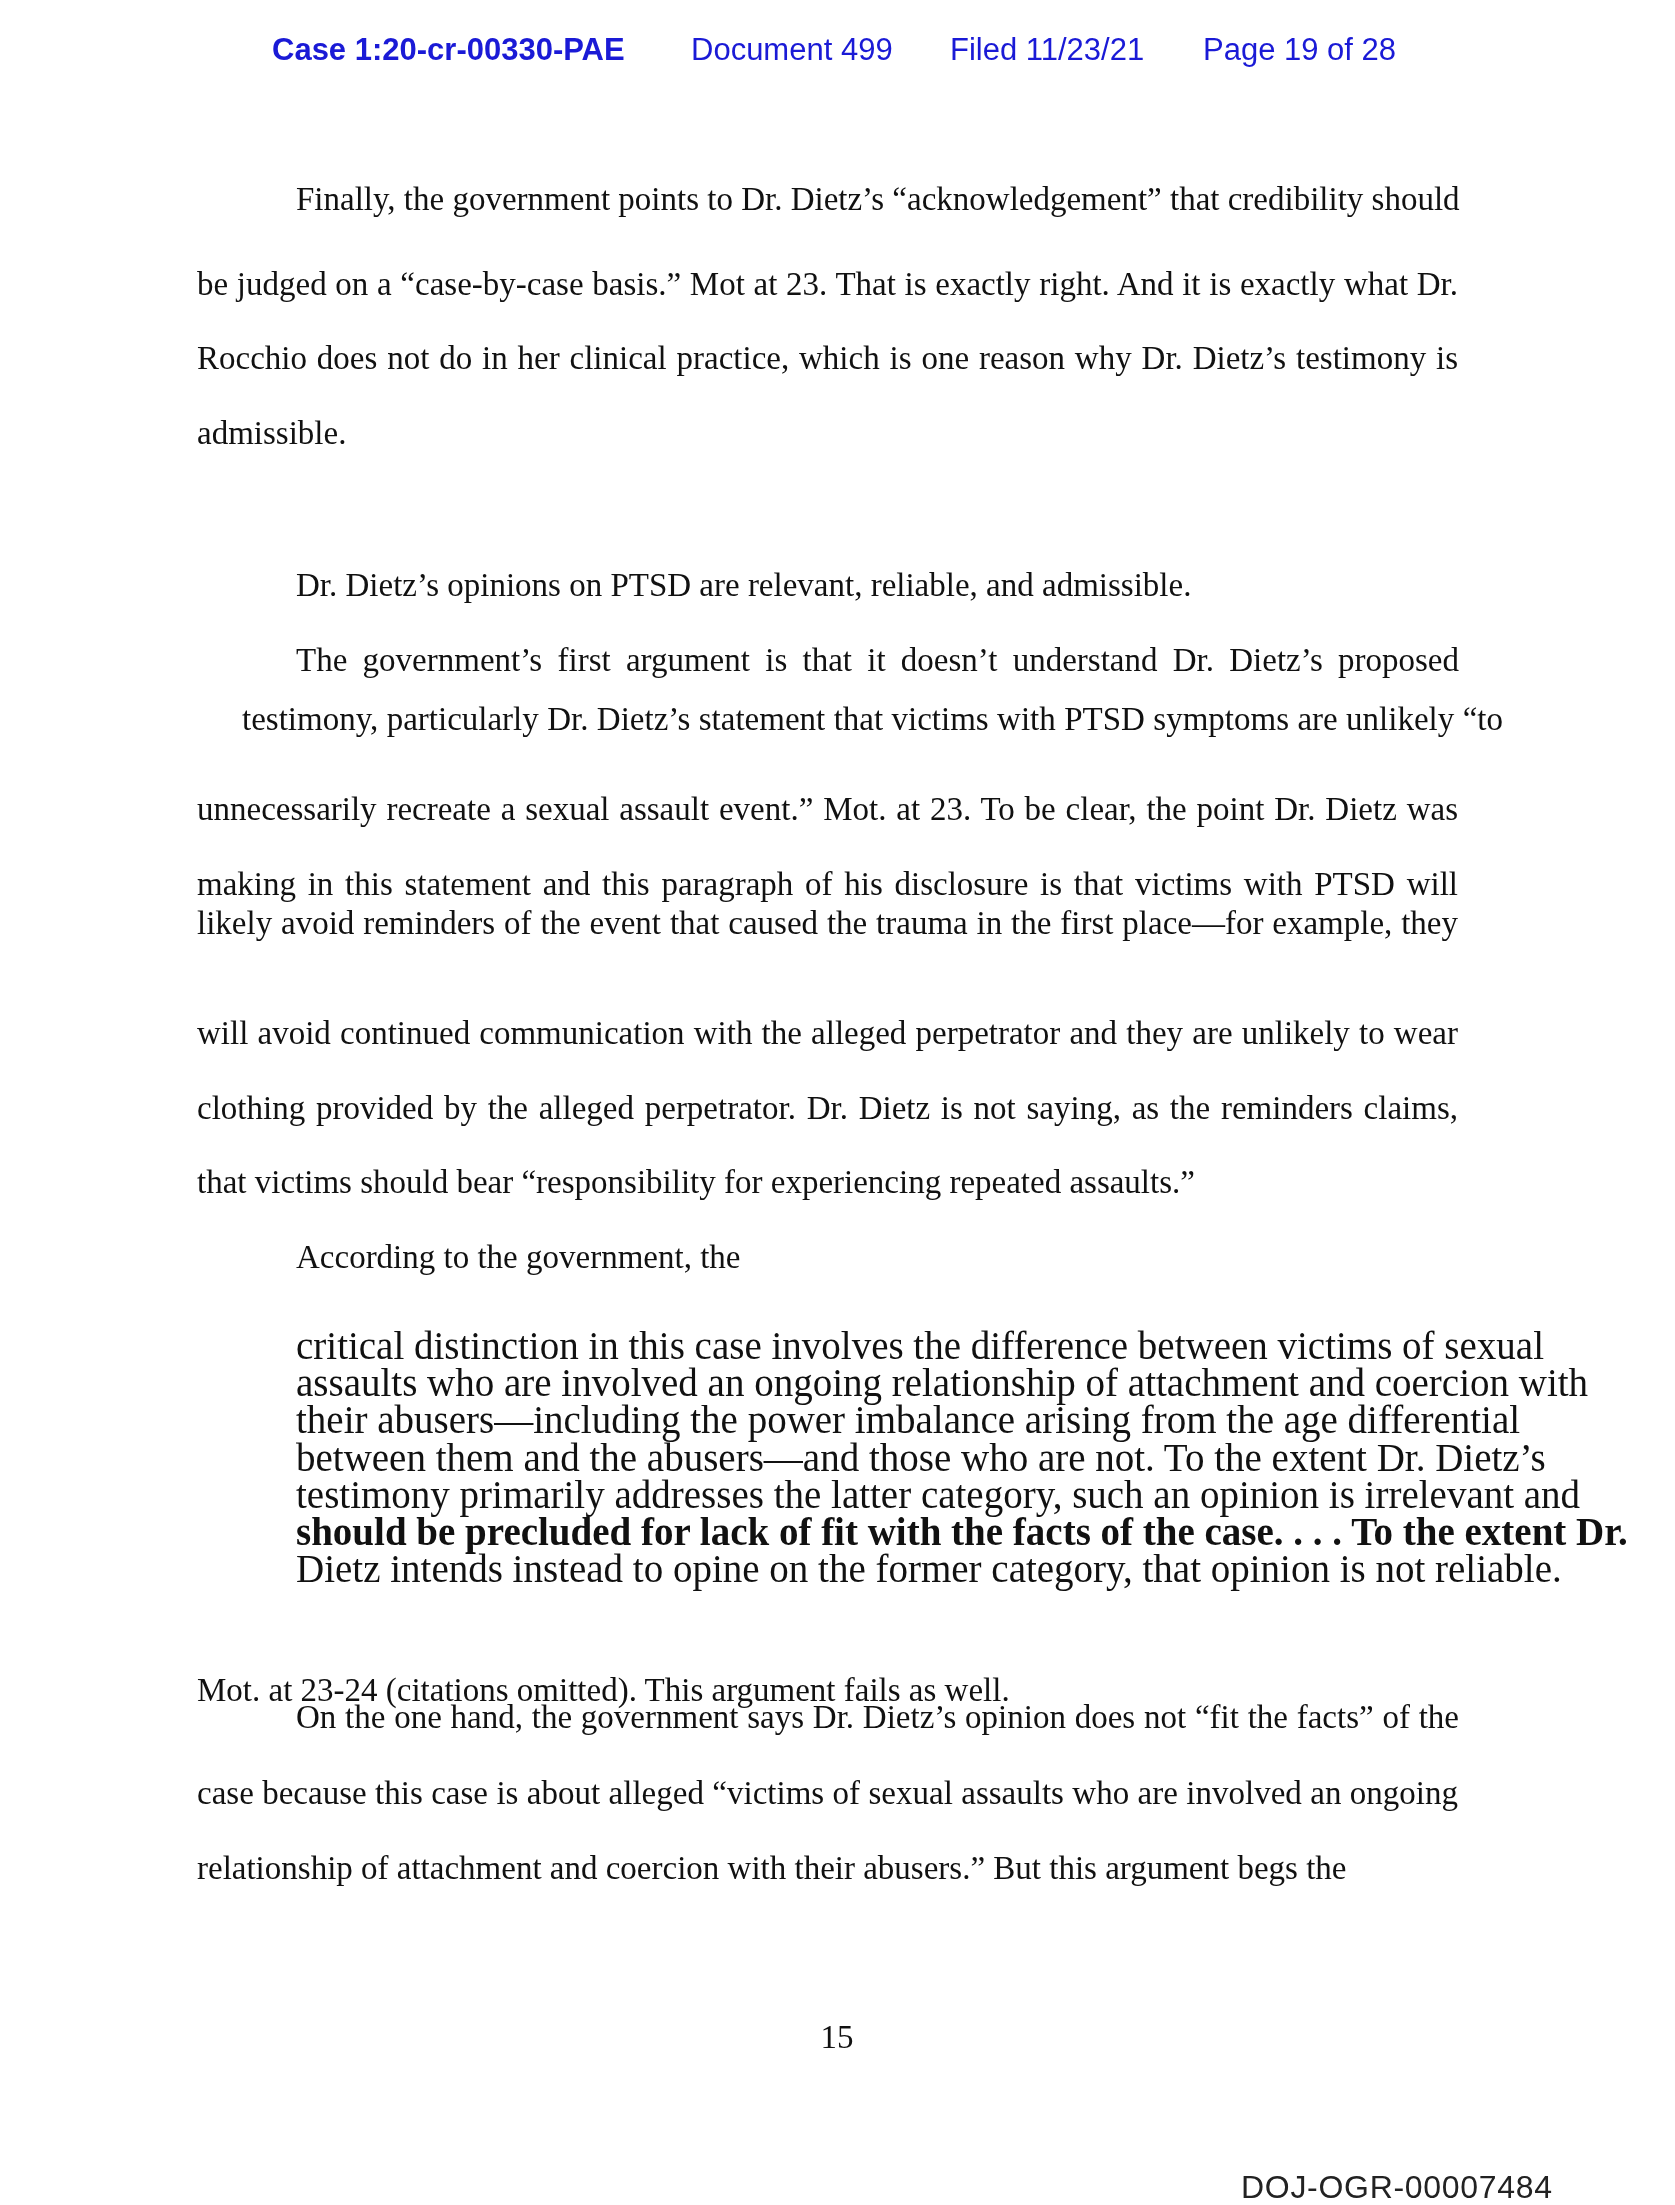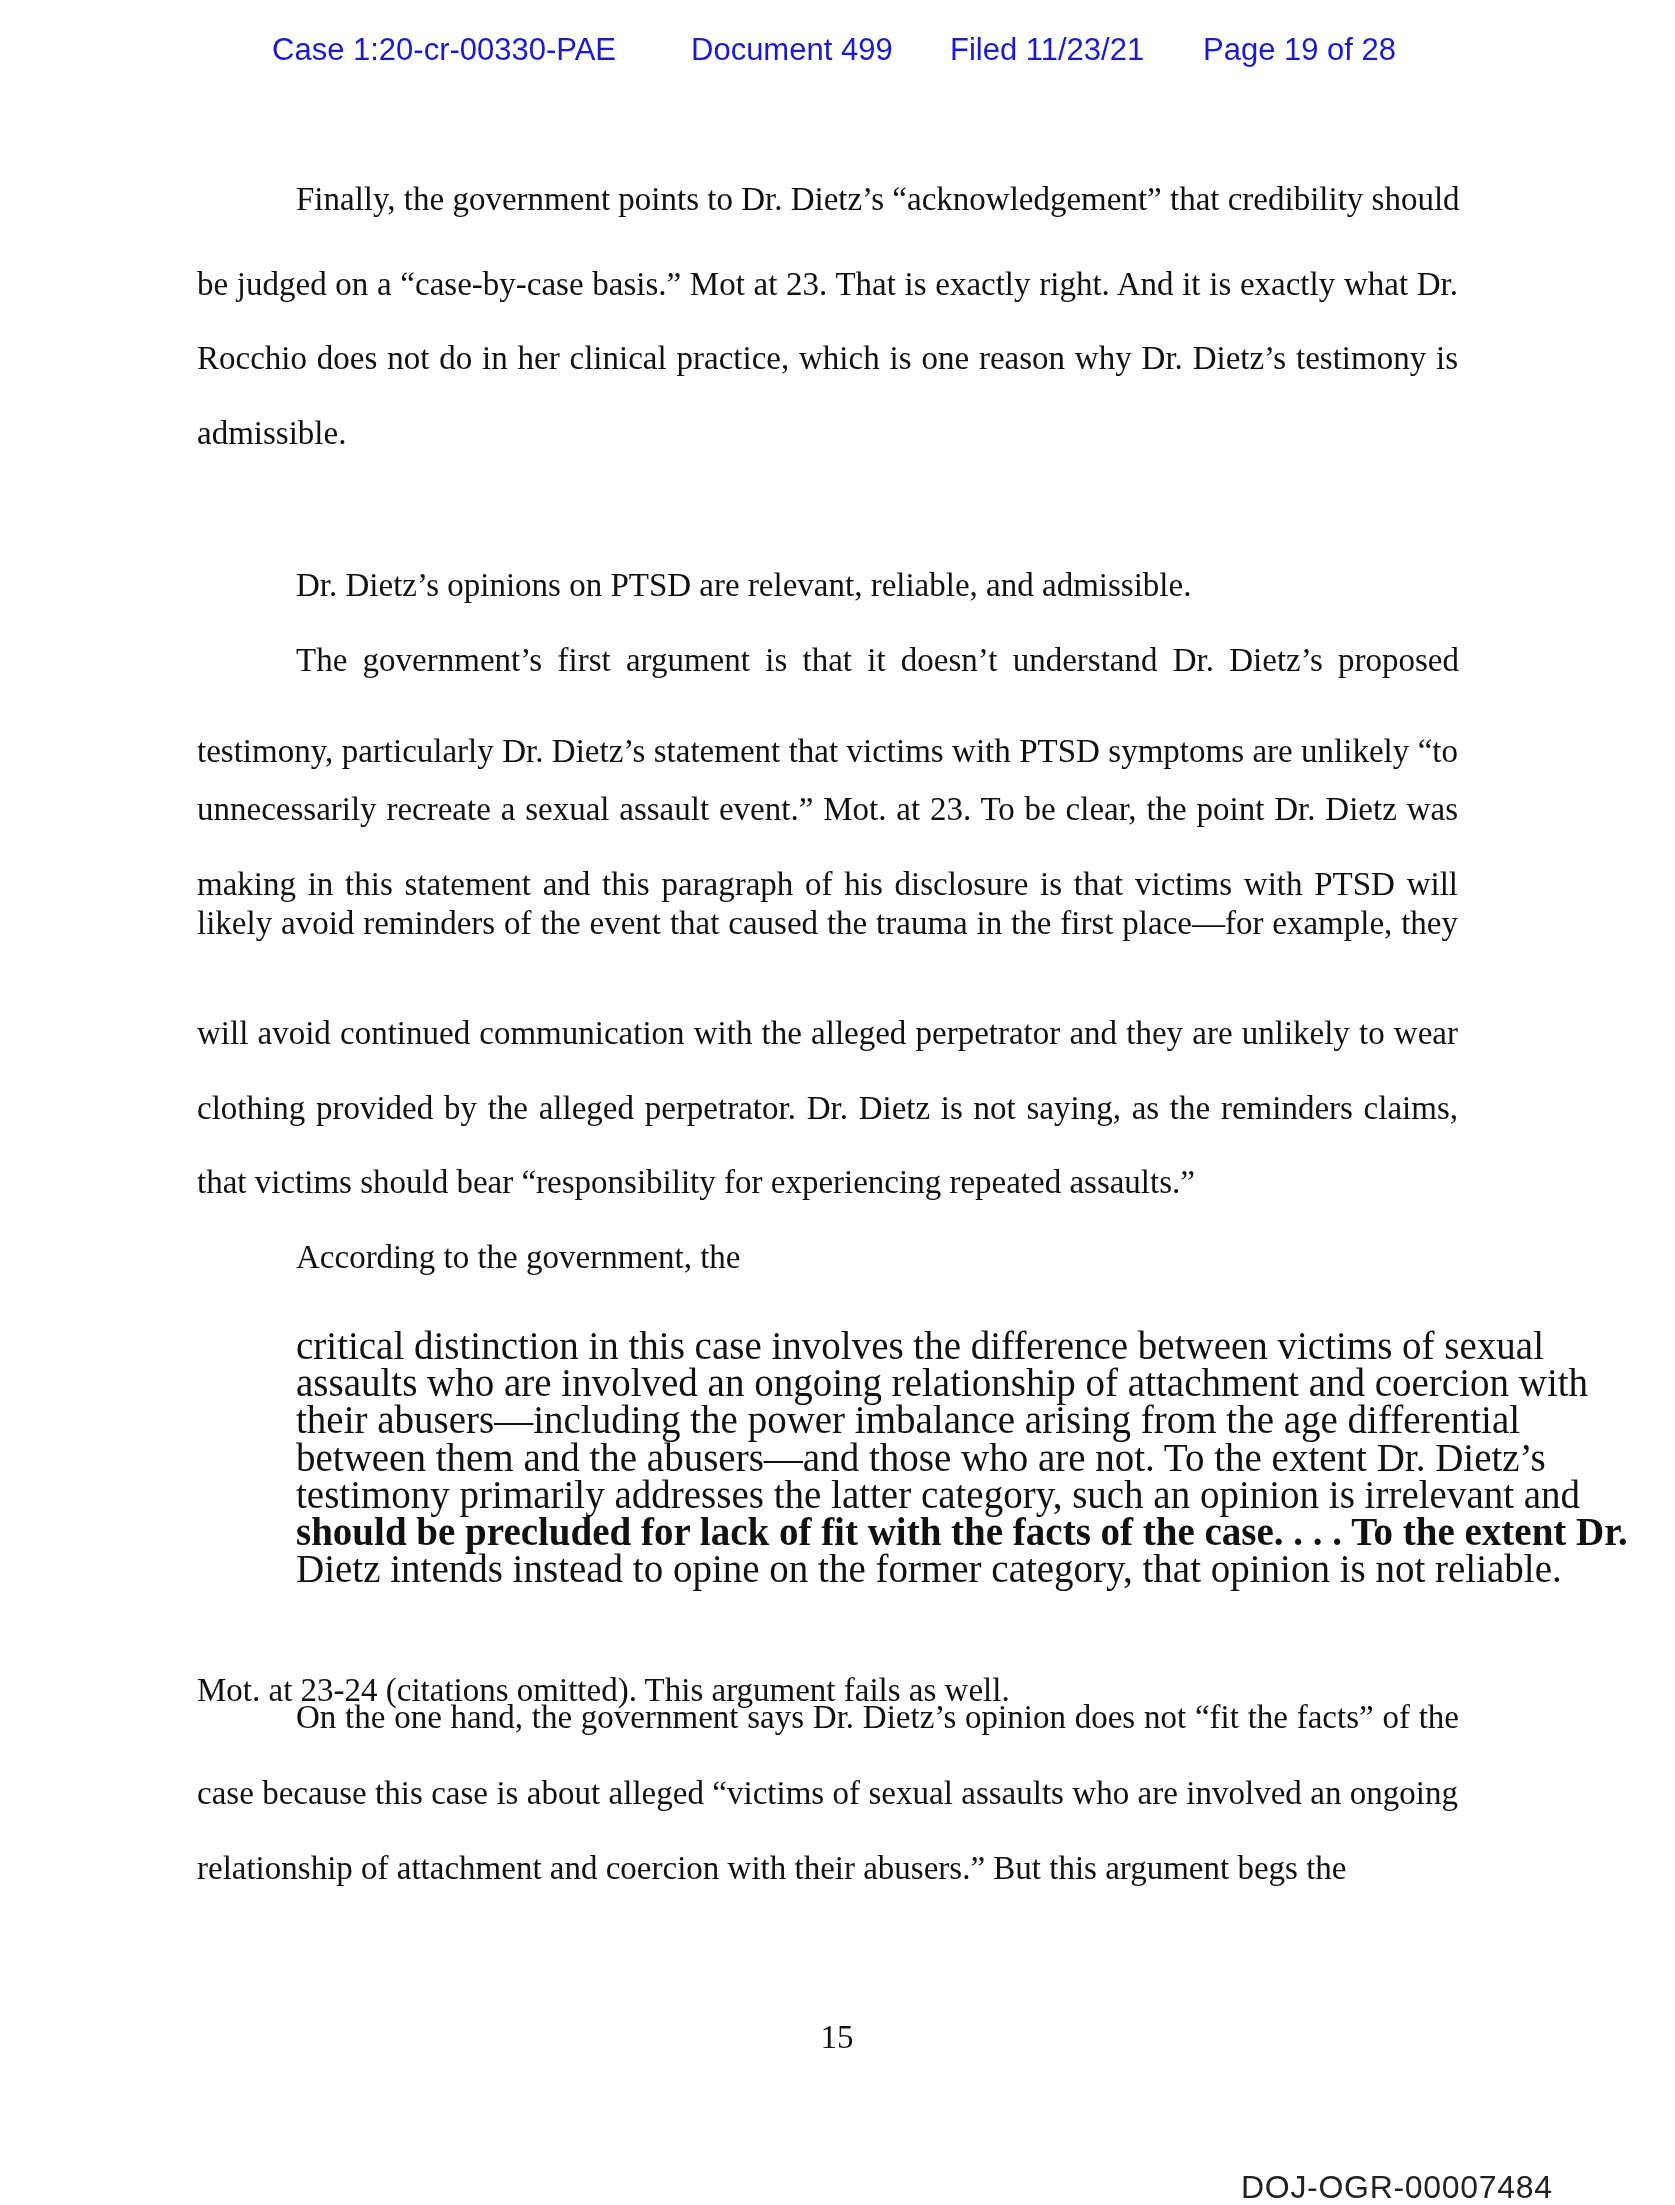--- a/index.html
+++ b/index.html
@@ -27,21 +27,21 @@
     height: 39px;
     display: flex;
     gap: 0;
     font-family: "Liberation Sans", sans-serif;
     font-size: 31px;
     color: #1a1ad6;
     white-space: nowrap;
     line-height: 39px;
   }
   .ecf-header span { display: inline-block; }
-  .ecf-header .h-case { width: 419px; }
+  .ecf-header .h-case { width: 419px; font-weight: bold; }
   .ecf-header .h-doc  { width: 259px; }
   .ecf-header .h-filed{ width: 253px; }
   .ecf-header .h-page { }
 
   .line {
     position: absolute;
     font-family: "Liberation Serif", serif;
     font-size: 33px;
     color: #111111;
     white-space: nowrap;
@@ -124,21 +124,21 @@
     <div class="line body-line last" style="top:414px;">admissible.</div>
   </div>
 
 
   <div>
     <div class="line body-line indent last" style="top:566px;">Dr. Dietz’s opinions on PTSD are relevant, reliable, and admissible.</div>
   </div>
 
   <div>
     <div class="line body-line indent" style="top:641px;">The government’s first argument is that it doesn’t understand Dr. Dietz’s proposed</div>
-    <div class="line body-line" style="top:732px;">testimony, particularly Dr. Dietz’s statement that victims with PTSD symptoms are unlikely “to</div>
+    <div class="line body-line" style="top:700px;margin-left:45px;">testimony, particularly Dr. Dietz’s statement that victims with PTSD symptoms are unlikely “to</div>
     <div class="line body-line" style="top:790px;">unnecessarily recreate a sexual assault event.” Mot. at 23. To be clear, the point Dr. Dietz was</div>
     <div class="line body-line" style="top:865px;">making in this statement and this paragraph of his disclosure is that victims with PTSD will</div>
     <div class="line body-line" style="top:904px;">likely avoid reminders of the event that caused the trauma in the first place—for example, they</div>
     <div class="line body-line" style="top:1014px;">will avoid continued communication with the alleged perpetrator and they are unlikely to wear</div>
     <div class="line body-line" style="top:1089px;">clothing provided by the alleged perpetrator. Dr. Dietz is not saying, as the reminders claims,</div>
     <div class="line body-line last" style="top:1163px;">that victims should bear “responsibility for experiencing repeated assaults.”</div>
   </div>
 
   <div>
     <div class="line body-line indent last" style="top:1238px;">According to the government, the</div>

